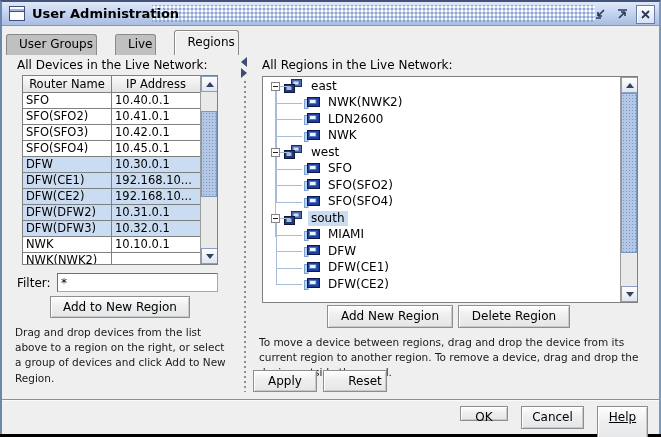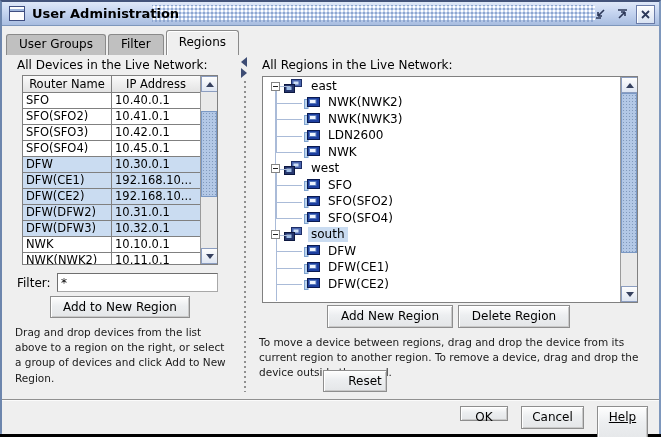--- a/index.html
+++ b/index.html
@@ -17,21 +17,21 @@
   .win-icon{position:absolute;left:7px;top:4px;width:16px;height:15px;background:#fdfdfd;
     border:1px solid #3f4e80;}
   .win-icon::before{content:"";position:absolute;left:0;right:0;top:2px;height:2px;background:#9db4da;border-bottom:1px solid #3f4e80;}
   .title-text{position:absolute;left:30px;top:4px;font-size:13px;color:#000;font-weight:bold;}
   .winbtns{position:absolute;right:4px;top:3px;height:19px;display:flex;align-items:center;gap:5px;}
   .flatbtn{width:17px;height:17px;display:flex;align-items:center;justify-content:center;cursor:default;}
   .closebtn{width:19px;height:19px;background:linear-gradient(#fdfdfd,#d8e2f2);
     border:1px solid #6b7ca8;box-shadow:inset 1px 1px 0 #fff;display:flex;align-items:center;justify-content:center;}
   
   .tabbar{position:absolute;left:4px;top:28px;height:25px;display:flex;align-items:flex-end;}
-  .tab{height:21px;padding:2px 12px 0 12px;margin-right:2px;font-size:12px;color:#000;
+  .tab{height:21px;padding:2px 3px 0 12px;margin-right:18px;font-size:12px;color:#000;
     background:#c0c0c0;border:1px solid #8a8a8a;border-bottom:none;border-radius:3px 3px 0 0;cursor:default;}
   .tab.active{height:25px;padding-top:4px;background:#efefef;
     box-shadow:inset 1px 1px 0 #fff;position:relative;z-index:2;}
   .content{position:absolute;left:0;top:53px;right:0;height:345px;background:#efefef;
     border-bottom:1px solid #909090;box-shadow:0 1px 0 #fbfbfb;}
   .panel-label{position:absolute;font-size:12px;color:#000;}
   
   .tablebox{position:absolute;left:20px;top:20px;width:196px;height:190px;background:#fff;
     border:1px solid #808080;overflow:hidden;}
   .thead{display:flex;height:17px;background:#e9e9e9;}
@@ -113,21 +113,21 @@
       <div class="closebtn">
         <svg width="11" height="11" viewBox="0 0 11 11">
           <path d="M2 2 L9 9 M9 2 L2 9" stroke="#2c3858" stroke-width="1.8" fill="none"></path>
         </svg>
       </div>
     </div>
   </div>
 
   <div class="tabbar">
     <div class="tab">User Groups</div>
-    <div class="tab">Filter</div>
+    <div class="tab">Live</div>
     <div class="tab active">Regions</div>
   </div>
 
   <div class="content">
 
     <div class="panel-label" style="left:15px;top:3px;">All Devices in the Live Network:</div>
 
     <div class="tablebox">
       <div class="thead">
         <div class="th c1">Router Name</div>
@@ -169,21 +169,20 @@
           <div class="drow sel focus">
             <div class="cell c1">DFW(DFW3)</div>
             <div class="cell c2">10.32.0.1</div>
           </div>
           <div class="drow">
             <div class="cell c1">NWK</div>
             <div class="cell c2">10.10.0.1</div>
           </div>
           <div class="drow">
             <div class="cell c1">NWK(NWK2)</div>
-            <div class="cell c2">10.11.0.1</div>
           </div>
         </div>
       <div class="vsb" style="right:0;">
         <div class="sb-btn sb-up">
             <div class="tri-up"></div>
           </div>
         <div class="sb-thumb" style="top:35px;height:86px;"></div>
         <div class="sb-btn sb-dn">
             <div class="tri-dn"></div>
           </div>
@@ -229,29 +228,20 @@
               </svg>
               <span class="tlabel">NWK(NWK2)</span>
             </div>
             <div class="tnode-row device-row">
               <div class="hstub"></div>
               <svg width="16" height="12" viewBox="0 0 16 12" class="ticon">
                 <rect x="0.5" y="2.5" width="3.5" height="9" fill="#bcd6f0" stroke="#7ea2cf"></rect>
                 <rect x="3.5" y="0.5" width="12" height="9" fill="#1d3fa0" stroke="#0a1a50"></rect>
                 <rect x="5.5" y="2.5" width="6.5" height="4" fill="#eef4ff" stroke="#5577bb"></rect>
               </svg>
-              <span class="tlabel">NWK(NWK3)</span>
-            </div>
-            <div class="tnode-row device-row">
-              <div class="hstub"></div>
-              <svg width="16" height="12" viewBox="0 0 16 12" class="ticon">
-                <rect x="0.5" y="2.5" width="3.5" height="9" fill="#bcd6f0" stroke="#7ea2cf"></rect>
-                <rect x="3.5" y="0.5" width="12" height="9" fill="#1d3fa0" stroke="#0a1a50"></rect>
-                <rect x="5.5" y="2.5" width="6.5" height="4" fill="#eef4ff" stroke="#5577bb"></rect>
-              </svg>
               <span class="tlabel">LDN2600</span>
             </div>
             <div class="tnode-row device-row">
               <div class="hstub"></div>
               <svg width="16" height="12" viewBox="0 0 16 12" class="ticon">
                 <rect x="0.5" y="2.5" width="3.5" height="9" fill="#bcd6f0" stroke="#7ea2cf"></rect>
                 <rect x="3.5" y="0.5" width="12" height="9" fill="#1d3fa0" stroke="#0a1a50"></rect>
                 <rect x="5.5" y="2.5" width="6.5" height="4" fill="#eef4ff" stroke="#5577bb"></rect>
               </svg>
               <span class="tlabel">NWK</span>
@@ -311,20 +301,29 @@
             <span class="tlabel sel">south</span>
           </div>
           <div class="kids">
             <div class="tnode-row device-row">
               <div class="hstub"></div>
               <svg width="16" height="12" viewBox="0 0 16 12" class="ticon">
                 <rect x="0.5" y="2.5" width="3.5" height="9" fill="#bcd6f0" stroke="#7ea2cf"></rect>
                 <rect x="3.5" y="0.5" width="12" height="9" fill="#1d3fa0" stroke="#0a1a50"></rect>
                 <rect x="5.5" y="2.5" width="6.5" height="4" fill="#eef4ff" stroke="#5577bb"></rect>
               </svg>
+              <span class="tlabel">MIAMI</span>
+            </div>
+            <div class="tnode-row device-row">
+              <div class="hstub"></div>
+              <svg width="16" height="12" viewBox="0 0 16 12" class="ticon">
+                <rect x="0.5" y="2.5" width="3.5" height="9" fill="#bcd6f0" stroke="#7ea2cf"></rect>
+                <rect x="3.5" y="0.5" width="12" height="9" fill="#1d3fa0" stroke="#0a1a50"></rect>
+                <rect x="5.5" y="2.5" width="6.5" height="4" fill="#eef4ff" stroke="#5577bb"></rect>
+              </svg>
               <span class="tlabel">DFW</span>
             </div>
             <div class="tnode-row device-row">
               <div class="hstub"></div>
               <svg width="16" height="12" viewBox="0 0 16 12" class="ticon">
                 <rect x="0.5" y="2.5" width="3.5" height="9" fill="#bcd6f0" stroke="#7ea2cf"></rect>
                 <rect x="3.5" y="0.5" width="12" height="9" fill="#1d3fa0" stroke="#0a1a50"></rect>
                 <rect x="5.5" y="2.5" width="6.5" height="4" fill="#eef4ff" stroke="#5577bb"></rect>
               </svg>
               <span class="tlabel">DFW(CE1)</span>
@@ -350,20 +349,21 @@
             <div class="tri-dn"></div>
           </div>
       </div>
     </div>
 
     <div class="mbtn" style="left:456px;top:250px;width:112px;height:23px;">Delete Region</div>
     <div class="mbtn" style="left:325px;top:250px;width:126px;height:23px;">Add New Region</div>
 
     <div class="helptext" style="left:257px;top:280px;width:392px;">To move a device between regions, drag and drop the device from its current region to another region. To remove a device, drag and drop the device outside the panel.</div>
 
+    <div class="mbtn" style="left:251px;top:315px;width:64px;height:22px;">Apply</div>
     <div class="mbtn" style="left:321px;top:315px;width:64px;height:22px;padding-left:20px;">Reset</div>
   </div>
 
   <div class="footer">
     <div class="mbtn" style="left:458px;top:5px;width:48px;height:15px;">OK</div>
     <div class="mbtn" style="left:519px;top:5px;width:63px;height:23px;">Cancel</div>
     <div class="mbtn" style="left:595px;top:5px;width:51px;height:37px;text-decoration:underline;">Help</div>
   </div>
 </div>
 

